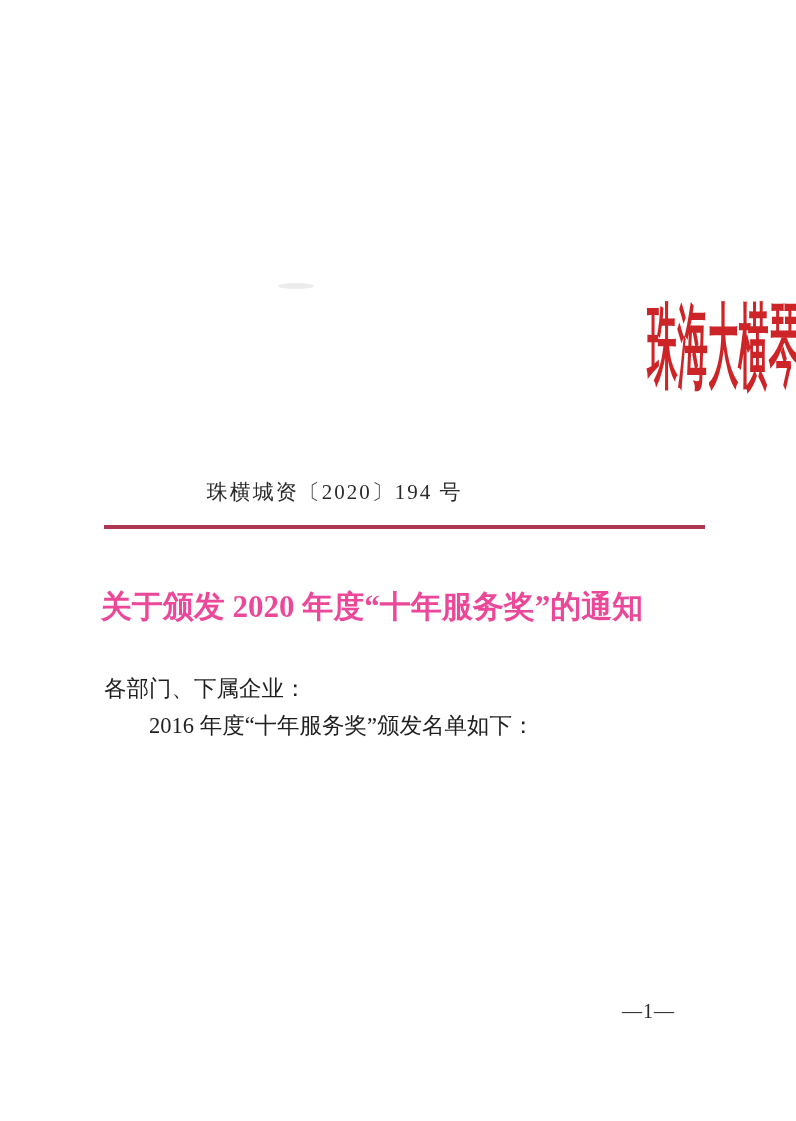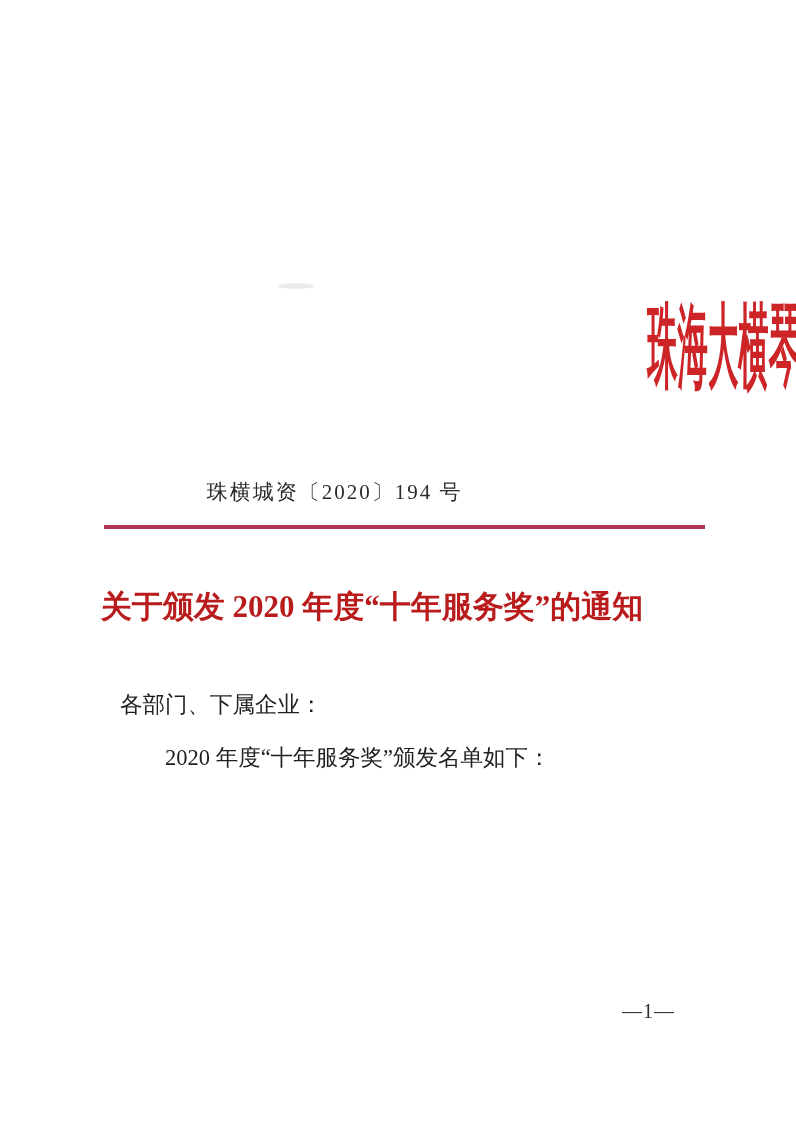--- a/index.html
+++ b/index.html
@@ -62,37 +62,37 @@
 
   
   .notice-title {
     position: absolute;
     top: 586px;
     left: 0;
     width: 744px;
     text-align: center;
     font-size: 31px;
     font-weight: bold;
-    color: #b91c1c;
+    color: #ec4899;
     white-space: nowrap;
   }
 
   
   .body-block {
     position: absolute;
     top: 670px;
     left: 104px;
     width: 601px;
     font-size: 22.5px;
     line-height: 37px;
     text-align: justify;
     color: #1f1f1f;
   }
   .body-block p {
-    margin: 16px;
+    margin: 0;
     padding: 0;
   }
   .body-block p.indent {
     text-indent: 2em;
   }
 
   
   .page-number {
     position: absolute;
     top: 1000px;
@@ -126,18 +126,18 @@
   </div>
 
   <div class="doc-number">珠横城资〔2020〕194 号</div>
 
   <div class="red-rule"></div>
 
   <div class="notice-title">关于颁发 2020 年度“十年服务奖”的通知</div>
 
   <div class="body-block">
     <p>各部门、下属企业：</p>
-    <p class="indent">2020 年度“十年服务奖”颁发名单如下：</p>
+    <p class="indent">2016 年度“十年服务奖”颁发名单如下：</p>
   </div>
 
   <div class="page-number">—1—</div>
 
 </div>
 
 </body></html>

